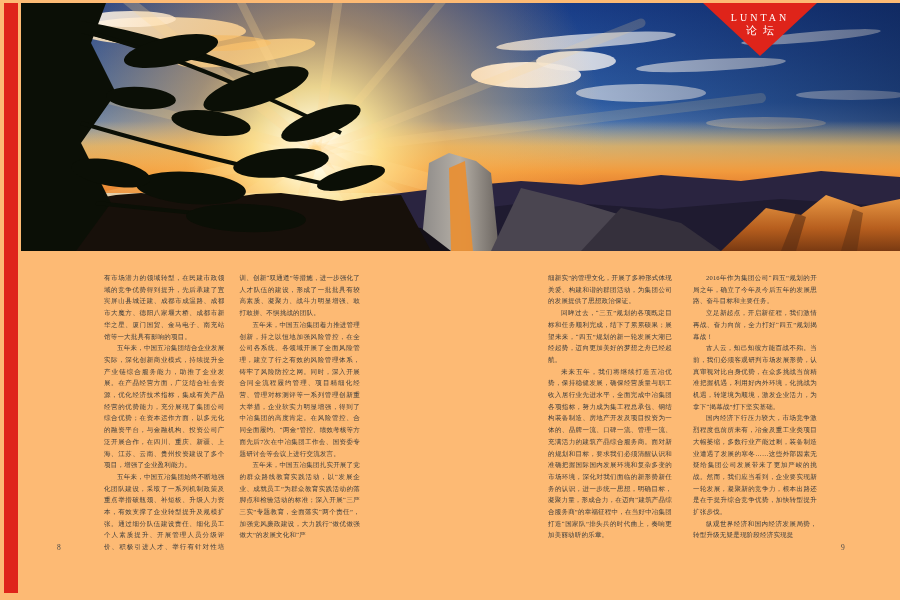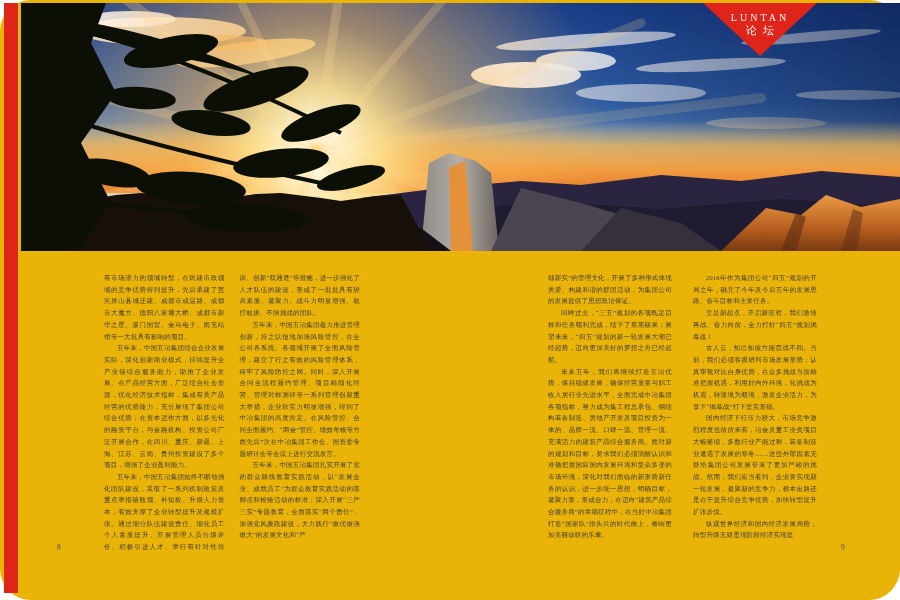--- a/index.html
+++ b/index.html
@@ -1,20 +1,20 @@
 <!DOCTYPE html>
 <html><head>
 <meta charset="utf-8">
 <style>
   html,body { margin:0; padding:0; }
   body {
     width:900px; height:600px; position:relative; background:#ffffff;
     font-family:"Liberation Serif","DejaVu Serif",serif; overflow:hidden;
   }
-  .spread { position:absolute; inset:0; width:900px; height:600px; background:#eab308;border-radius:31px; }
+  .spread { position:absolute; inset:0; width:900px; height:600px; background:#fdba74; }
 
   
   .red-spine { position:absolute; left:4px; top:3px; width:14px; height:590px; background:#df241a; }
 
   
   .photo-wrap { position:absolute; left:21px; top:3px; width:879px; height:248px; overflow:hidden; background:#1a3f8c; }
   .photo-wrap svg { display:block; width:879px; height:248px; }
 
   
   .badge {

